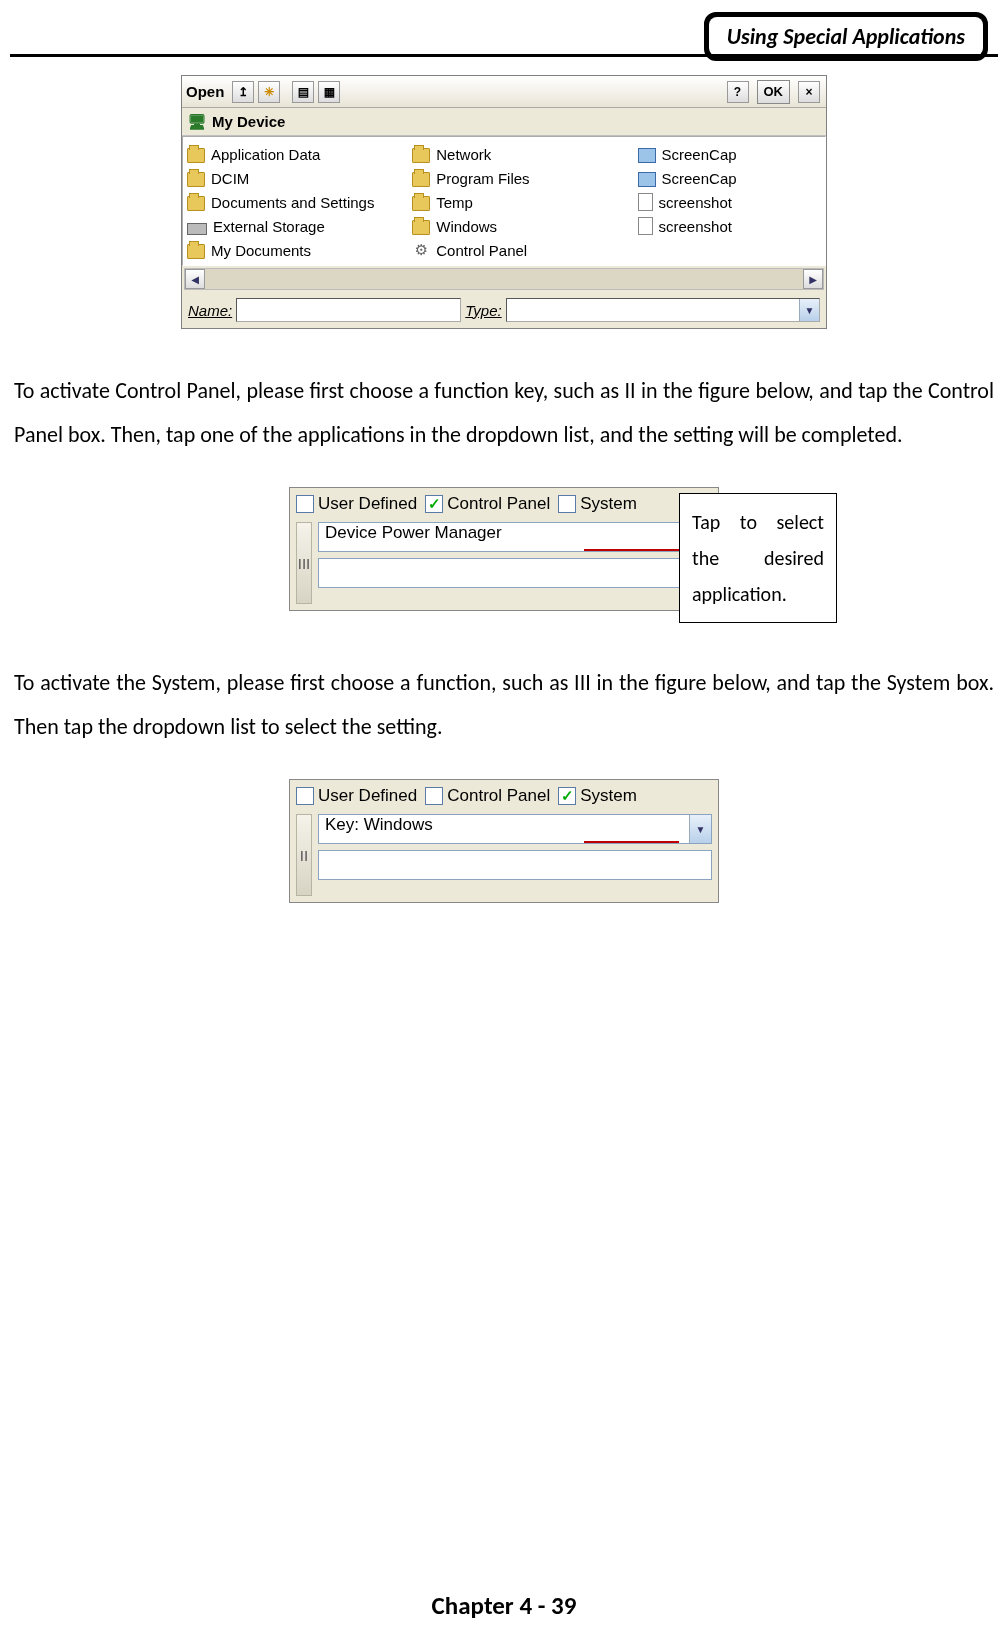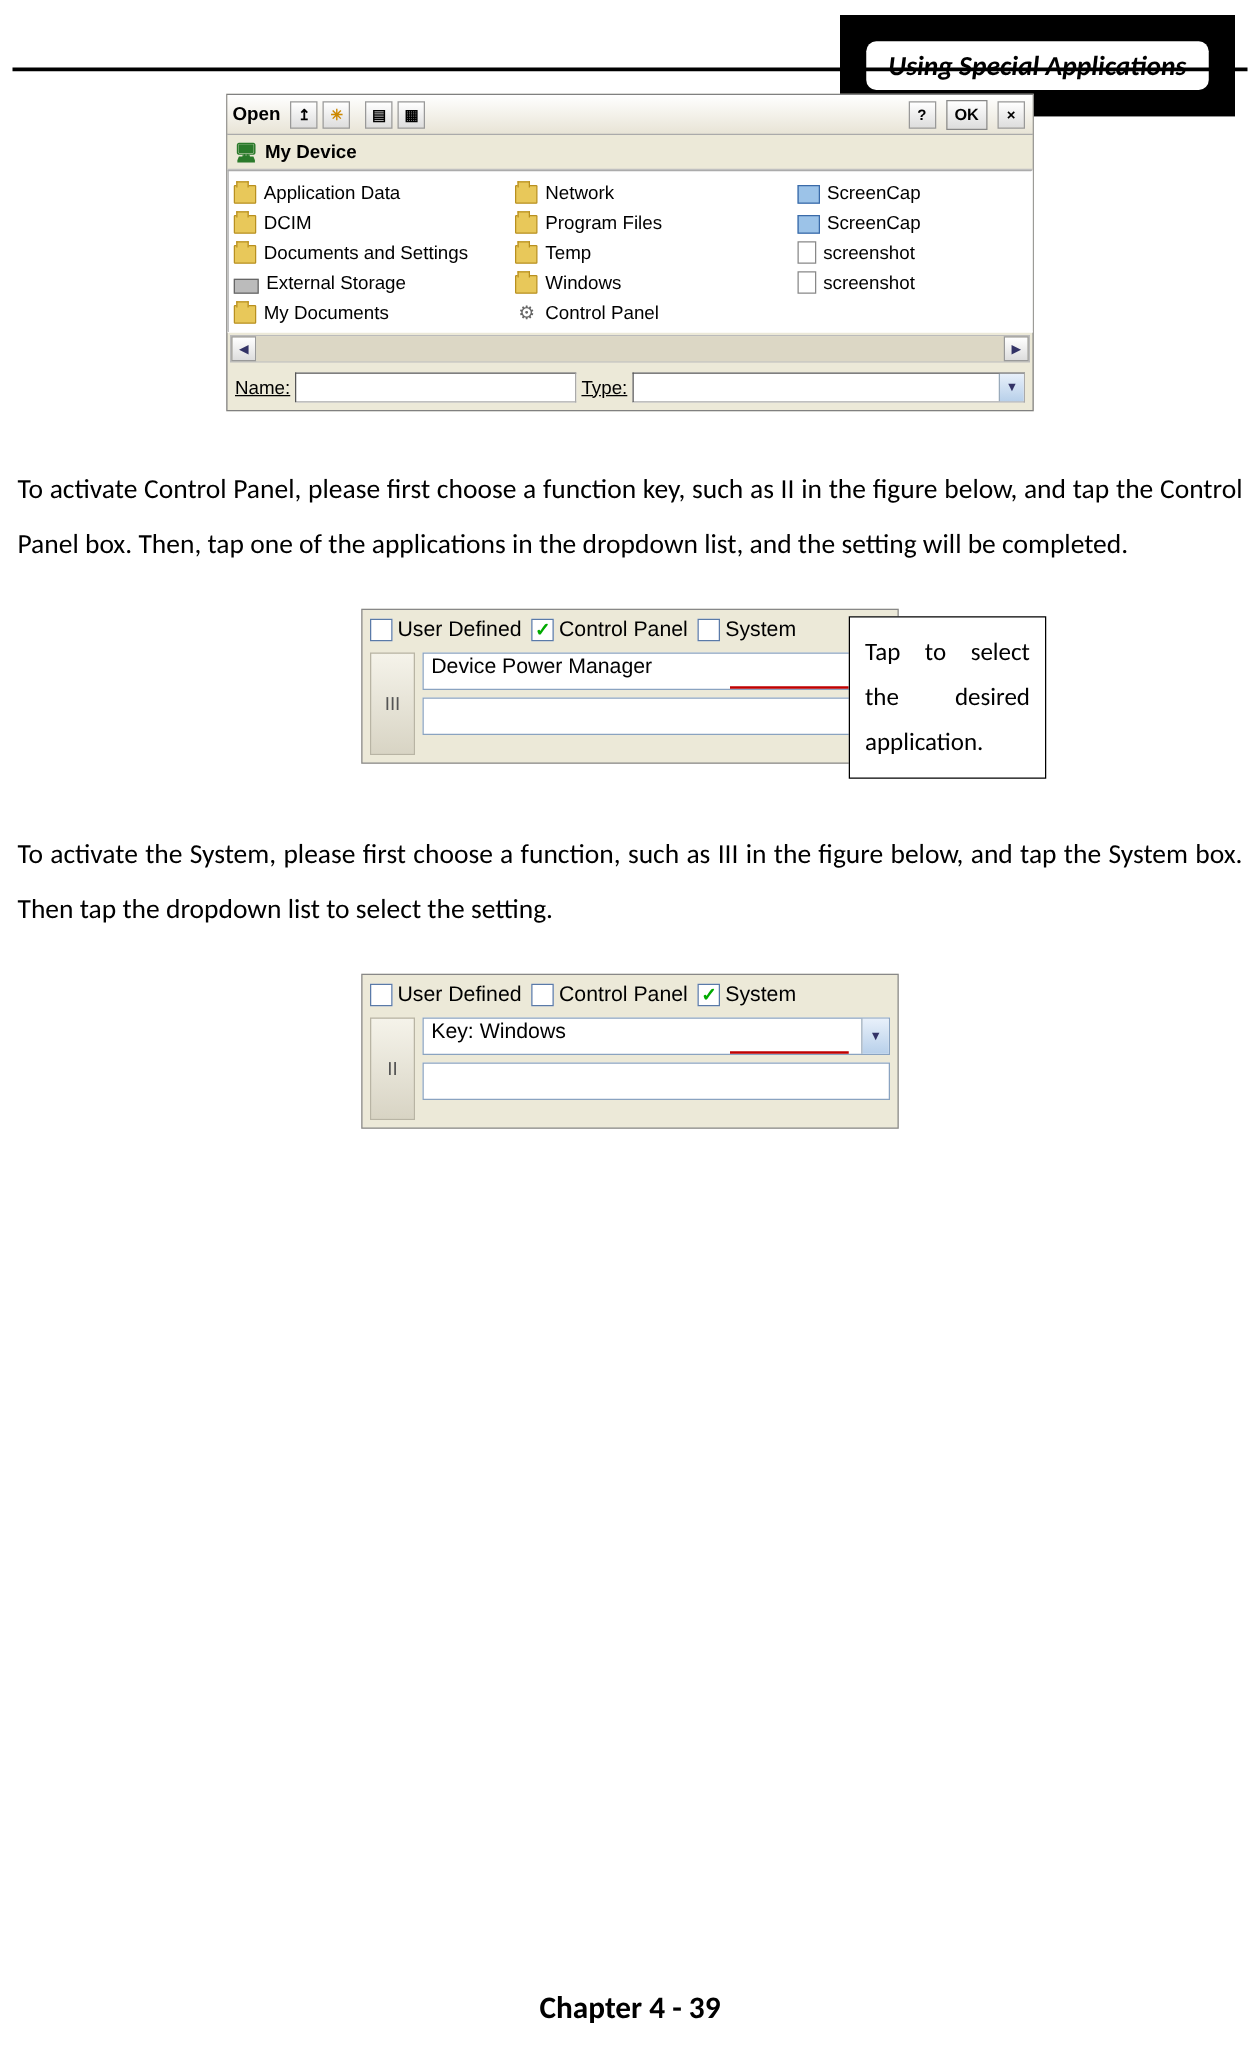--- a/index.html
+++ b/index.html
@@ -10,22 +10,22 @@
     font-family: Calibri, Arial, sans-serif;
     color: #000;
     position: relative;
   }
   .header-badge {
     position: absolute;
     top: 12px;
     right: 20px;
     background: #000;
     border: 3px solid #000;
-    border-radius: 0;
-    padding: 16px;
+    border-radius: 12px;
+    padding: 0;
   }
   .header-badge-inner {
     background: #fff;
     border-radius: 8px;
     padding: 6px 18px;
     margin: 2px;
     font-style: italic;
     font-weight: bold;
     font-size: 22px;
   }
@@ -167,20 +167,21 @@
     border: 1px solid #999;
     background: linear-gradient(#fff,#ddd);
     display: flex; align-items: center; justify-content: center;
     font-size: 10px; color: #336;
   }
   .hscroll .track { flex:1; background:#dcd7c5; height:100%; }
   .form-row {
     display: flex; align-items: center;
     padding: 6px;
     gap: 4px;
+    font-style: italic;
   }
   .form-row label {
     text-decoration: underline;
     font-size: 15px;
   }
   .txt-input {
     flex: 1;
     height: 24px;
     border: 1px inset #aaa;
     background: #fff;
@@ -236,21 +237,21 @@
     display: inline-flex; align-items: center; justify-content: center;
     font-size: 15px; color: #0a0; font-weight: bold;
   }
   .check-row .crow-item { display: flex; align-items: center; gap: 4px; justify-content: flex-end; }
   .panel-body {
     display: flex;
     padding: 0 6px;
     gap: 6px;
   }
   .side-tab {
-    width: 36px; height: 82px;
+    width: 16px; height: 82px;
     background: linear-gradient(#f5f3ea,#d8d4c4);
     border: 1px solid #b8b4a4;
     display: flex; align-items: center; justify-content: center;
     font-size: 15px; color: #555;
   }
   .fields { flex:1; display:flex; flex-direction:column; gap:6px; }
   .panel .combo2 {
     height: 30px;
     background: #fff;
     border: 1px solid #8aa3c0;

